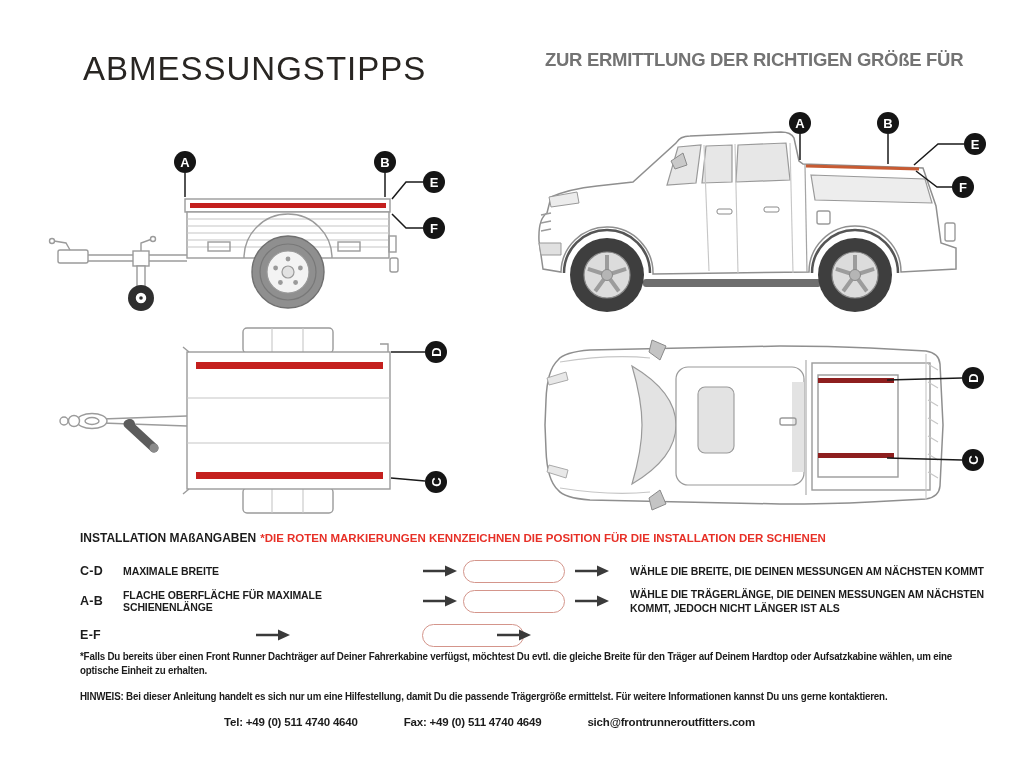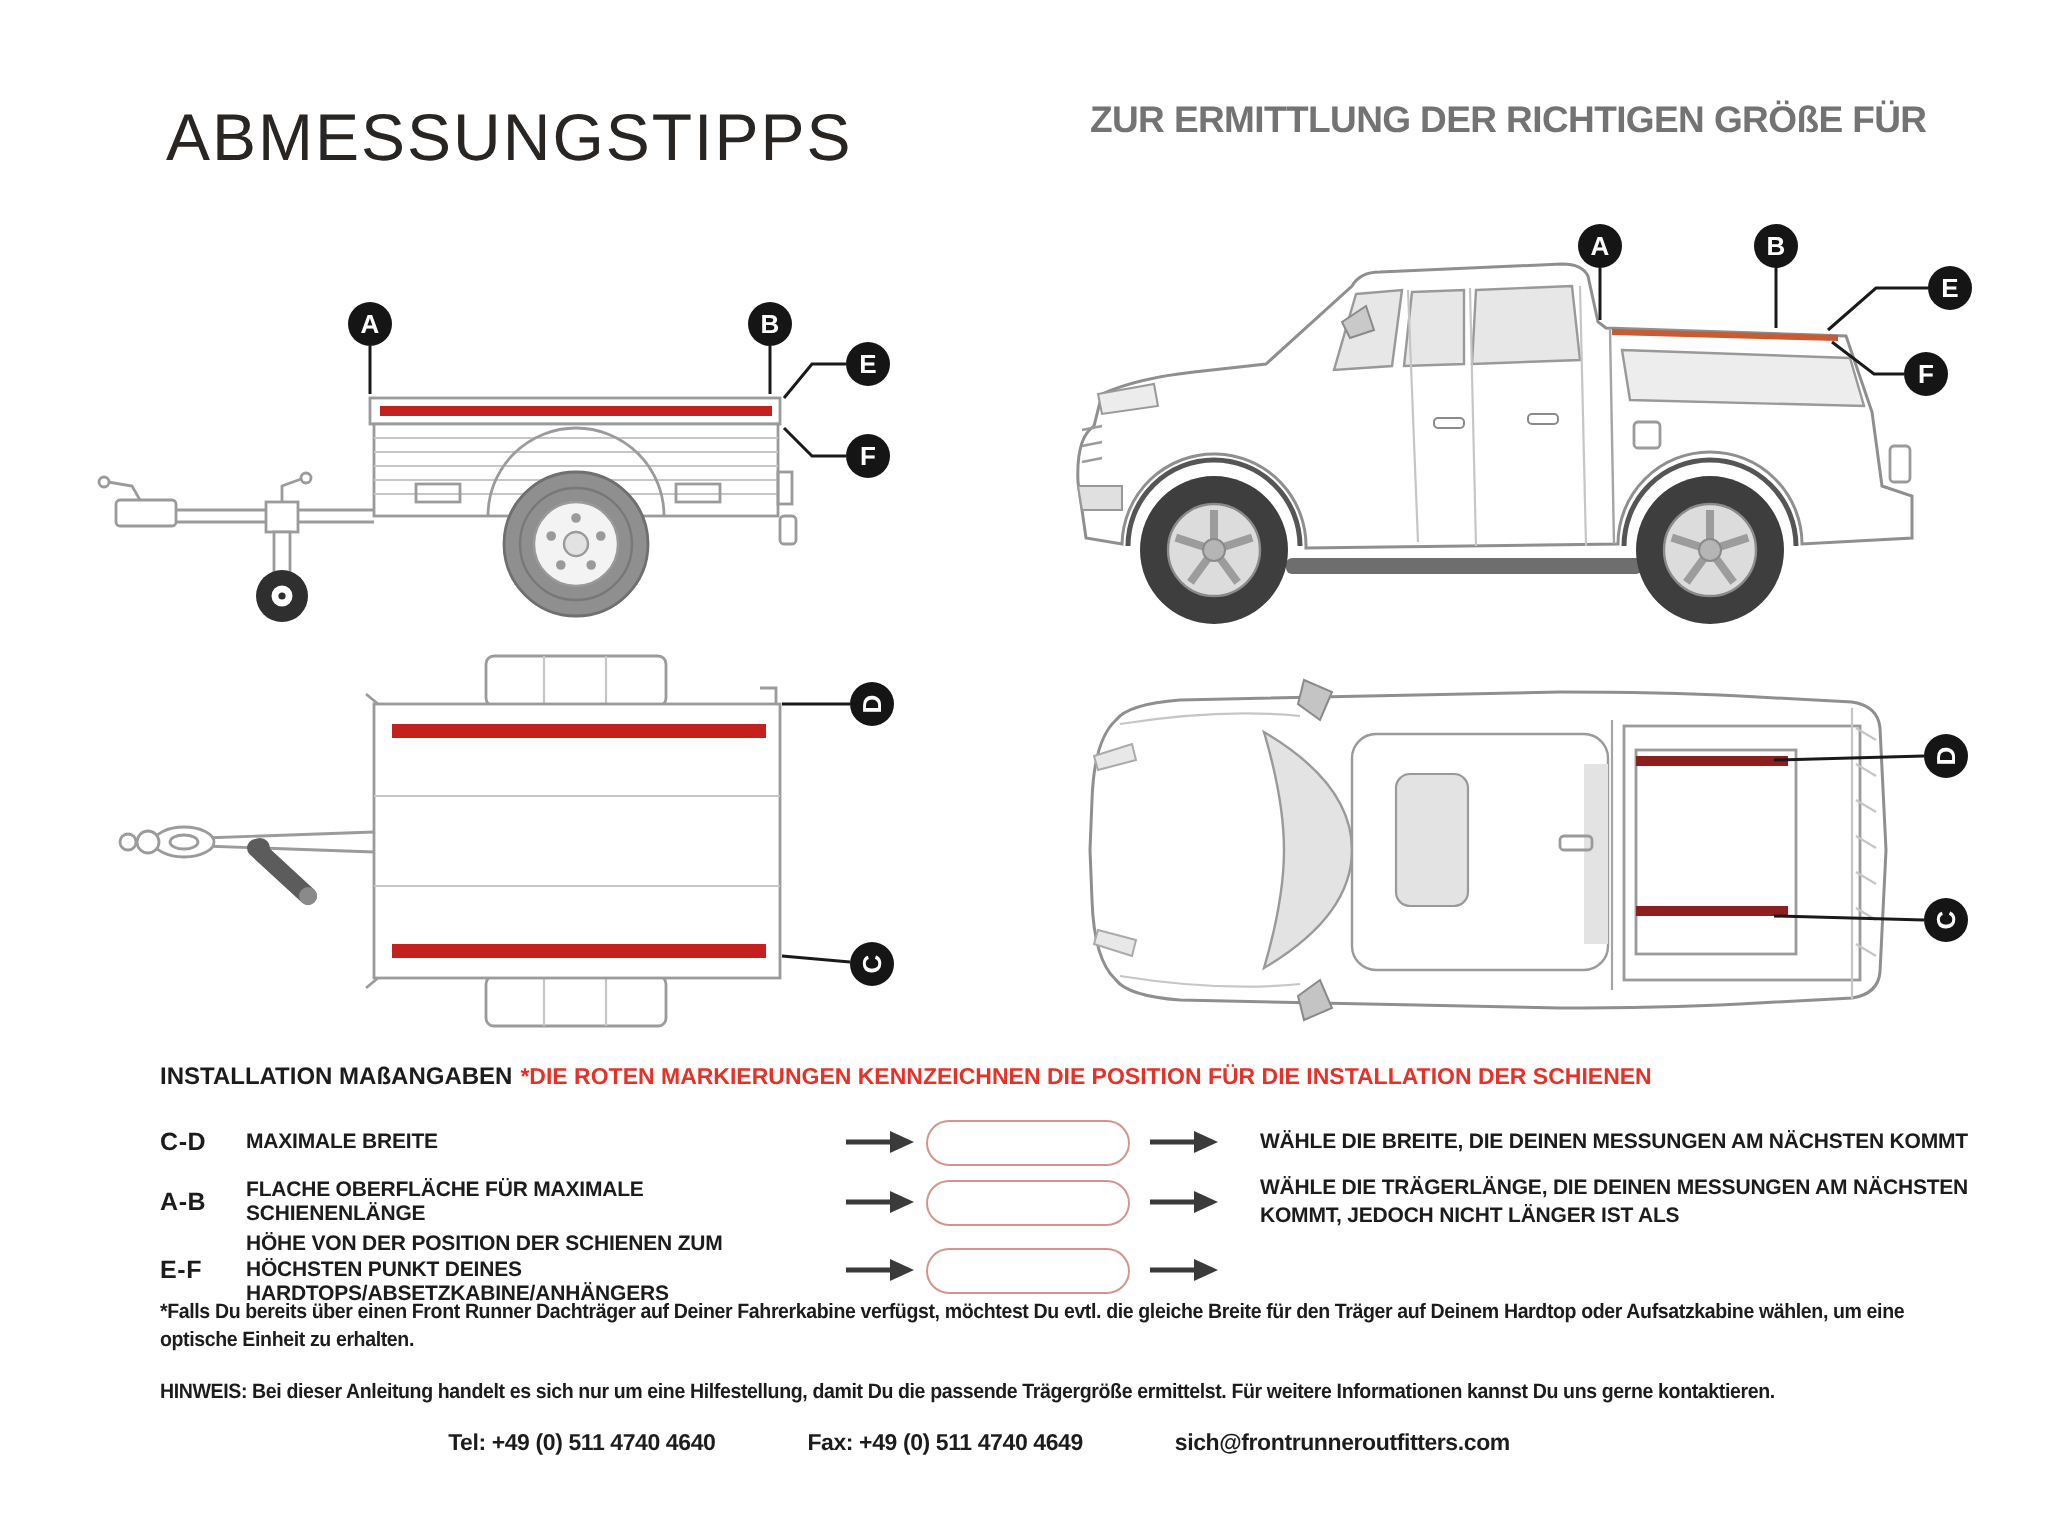--- a/index.html
+++ b/index.html
@@ -299,21 +299,20 @@
       <svg width="34" height="12" viewBox="0 0 34 12">
           <line x1="0" y1="6" x2="22" y2="6" stroke="#3a3a3a" stroke-width="2.5"></line>
           <polygon points="22,0.5 34,6 22,11.5" fill="#3a3a3a"></polygon>
         </svg>
     </div>
     <div class="result">WÄHLE DIE TRÄGERLÄNGE, DIE DEINEN MESSUNGEN AM NÄCHSTEN KOMMT, JEDOCH NICHT LÄNGER IST ALS</div>
   </div>
 
   <div class="m-row tall">
     <div class="code">E-F</div>
-    <div class="desc">HÖHE VON DER POSITION DER SCHIENEN ZUM HÖCHSTEN PUNKT DEINES HARDTOPS/ABSETZKABINE/ANHÄNGERS</div>
     <div class="arrow">
       <svg width="34" height="12" viewBox="0 0 34 12">
           <line x1="0" y1="6" x2="22" y2="6" stroke="#3a3a3a" stroke-width="2.5"></line>
           <polygon points="22,0.5 34,6 22,11.5" fill="#3a3a3a"></polygon>
         </svg>
     </div>
     <div class="pill"></div>
     <div class="arrow">
       <svg width="34" height="12" viewBox="0 0 34 12">
           <line x1="0" y1="6" x2="22" y2="6" stroke="#3a3a3a" stroke-width="2.5"></line>

